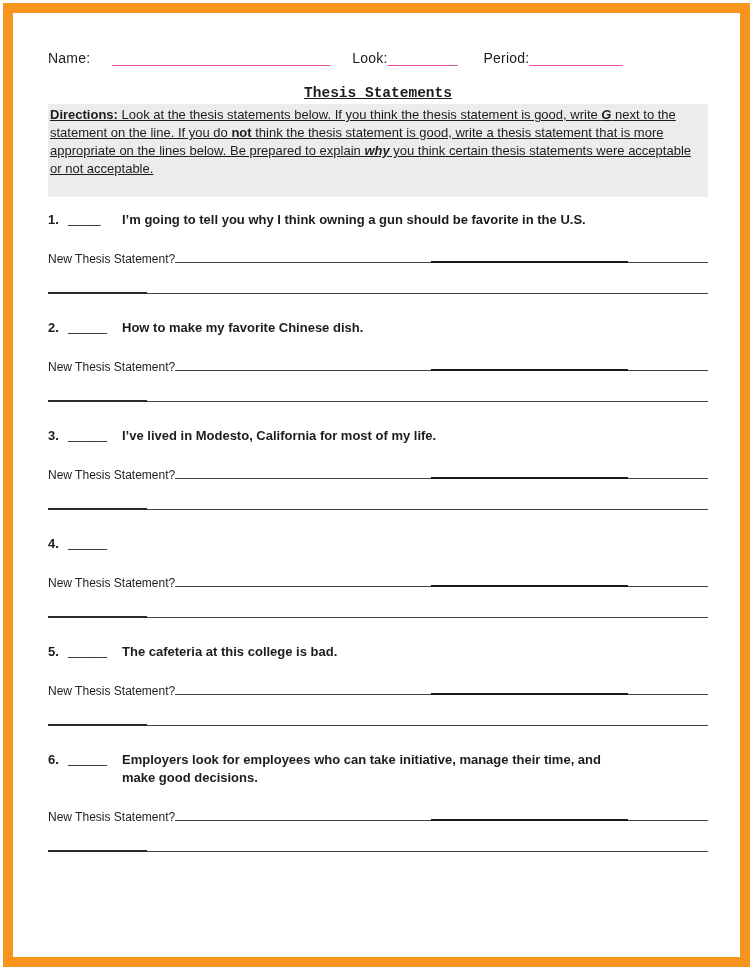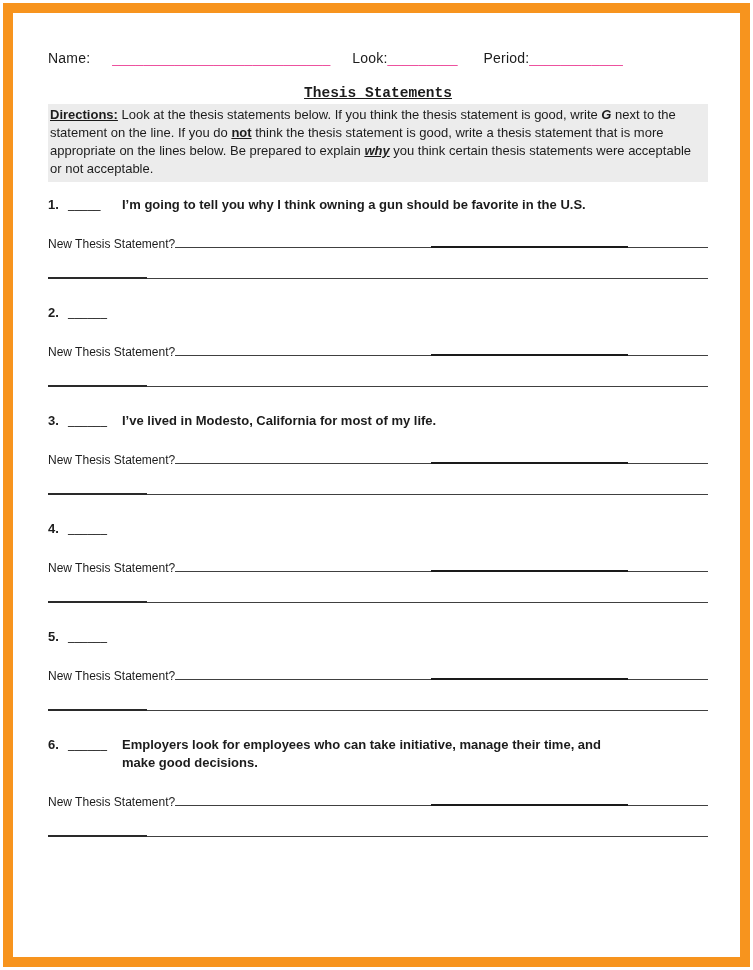--- a/index.html
+++ b/index.html
@@ -22,22 +22,22 @@
   .sp-b { width: 22px; display: inline-block; }
   .sp-c { width: 26px; display: inline-block; }
   
   .title-wrap { text-align: center; margin-top: 17px; }
   .title {
     display: inline-block; font-size: 14.5px; font-weight: bold;
     text-decoration: underline; margin: 0; font-family: Liberation Mono, monospace;
   }
   
   .directions {
-    margin-top: 3px; background: #ececec; padding: 2px 2px 4px 2px;
-    font-size: 13px; line-height: 18px;
+    margin-top: 3px; background: #ececec; padding: 2px 2px 19px 2px;
+    font-size: 13px; line-height: 18px; text-decoration: underline;
   }
   .dir-label { font-weight: bold; text-decoration: underline; }
   .seg-bold-italic { font-weight: bold; font-style: italic; }
   .seg-bold-underline { font-weight: bold; text-decoration: underline; }
   .seg-bold-italic-underline { font-weight: bold; font-style: italic; text-decoration: underline; }
   
   .item { margin-top: 25px; }
   .item:first-child { margin-top: 14px; }
   .stmt-row { display: flex; font-weight: bold; font-size: 13px; line-height: 18px; }
   .num { width: 20px; flex: none; }
@@ -90,20 +90,21 @@
       <span class="nts-label">New Thesis Statement?</span>
       <span class="nts-line"></span>
     </div>
     <div class="full-line"></div>
   </section>
 
   <section class="item">
     <div class="stmt-row">
       <span class="num">2.</span>
       <span class="blank">______</span>
+      <span class="stmt-text">How to make my favorite Chinese dish.</span>
     </div>
     <div class="nts-row">
       <span class="nts-label">New Thesis Statement?</span>
       <span class="nts-line"></span>
     </div>
     <div class="full-line"></div>
   </section>
 
   <section class="item">
     <div class="stmt-row">
@@ -127,20 +128,21 @@
       <span class="nts-label">New Thesis Statement?</span>
       <span class="nts-line"></span>
     </div>
     <div class="full-line"></div>
   </section>
 
   <section class="item">
     <div class="stmt-row">
       <span class="num">5.</span>
       <span class="blank">______</span>
+      <span class="stmt-text">The cafeteria at this college is bad.</span>
     </div>
     <div class="nts-row">
       <span class="nts-label">New Thesis Statement?</span>
       <span class="nts-line"></span>
     </div>
     <div class="full-line"></div>
   </section>
 
   <section class="item">
     <div class="stmt-row">

